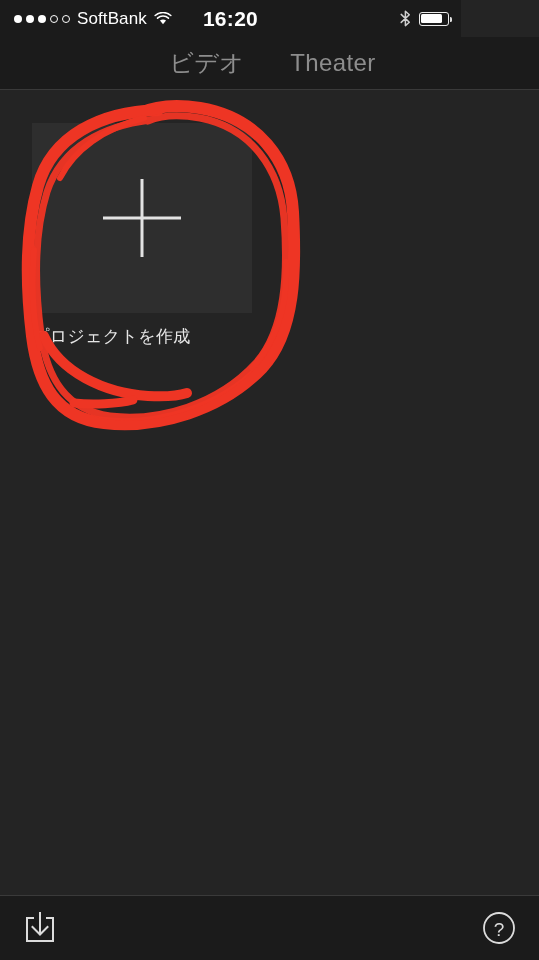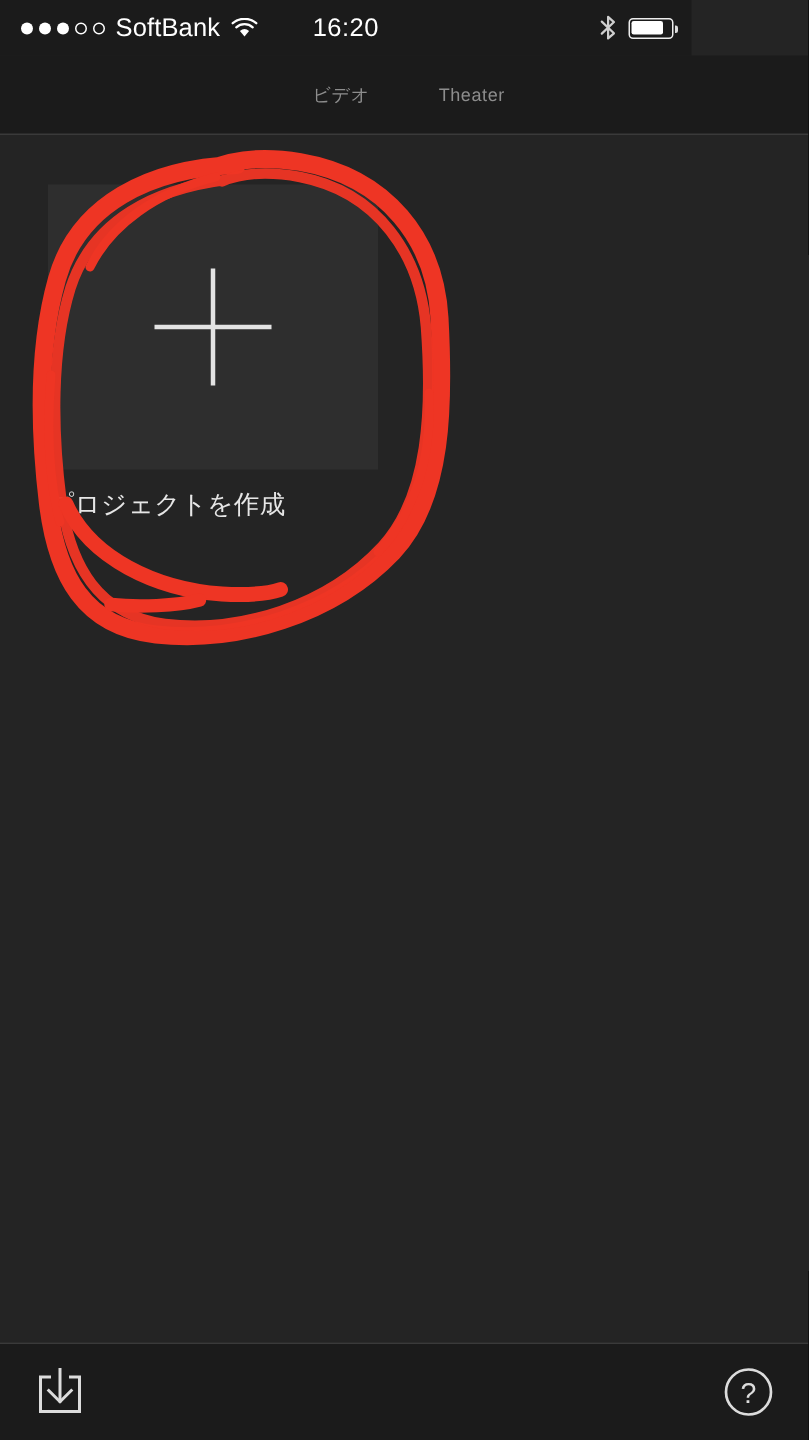--- a/index.html
+++ b/index.html
@@ -55,22 +55,22 @@
   .sb-center {
     position: absolute;
     left: 0; right: 0; top: 0;
     height: 37px;
     display: flex;
     align-items: center;
     justify-content: center;
     pointer-events: none;
   }
   .clock {
-    font-size: 17px;
-    font-weight: 400;
+    font-size: 21px;
+    font-weight: 700;
     letter-spacing: 0.3px;
   }
   .sb-right {
     position: absolute;
     right: 12px;
     top: 0;
     height: 37px;
     display: flex;
     align-items: center;
     gap: 8px;
@@ -112,21 +112,21 @@
   .tabs {
     position: absolute;
     left: 0; right: 0; top: 0; bottom: 0;
     display: flex;
     align-items: center;
     justify-content: center;
     gap: 46px;
     padding-left: 6px;
   }
   .tab {
-    font-size: 12px;
+    font-size: 24px;
     color: #8d8d8d;
     letter-spacing: 0.4px;
     white-space: nowrap;
     cursor: pointer;
   }
   .tab.active { color: #ffffff; }
 
   
   #content {
     position: absolute;

